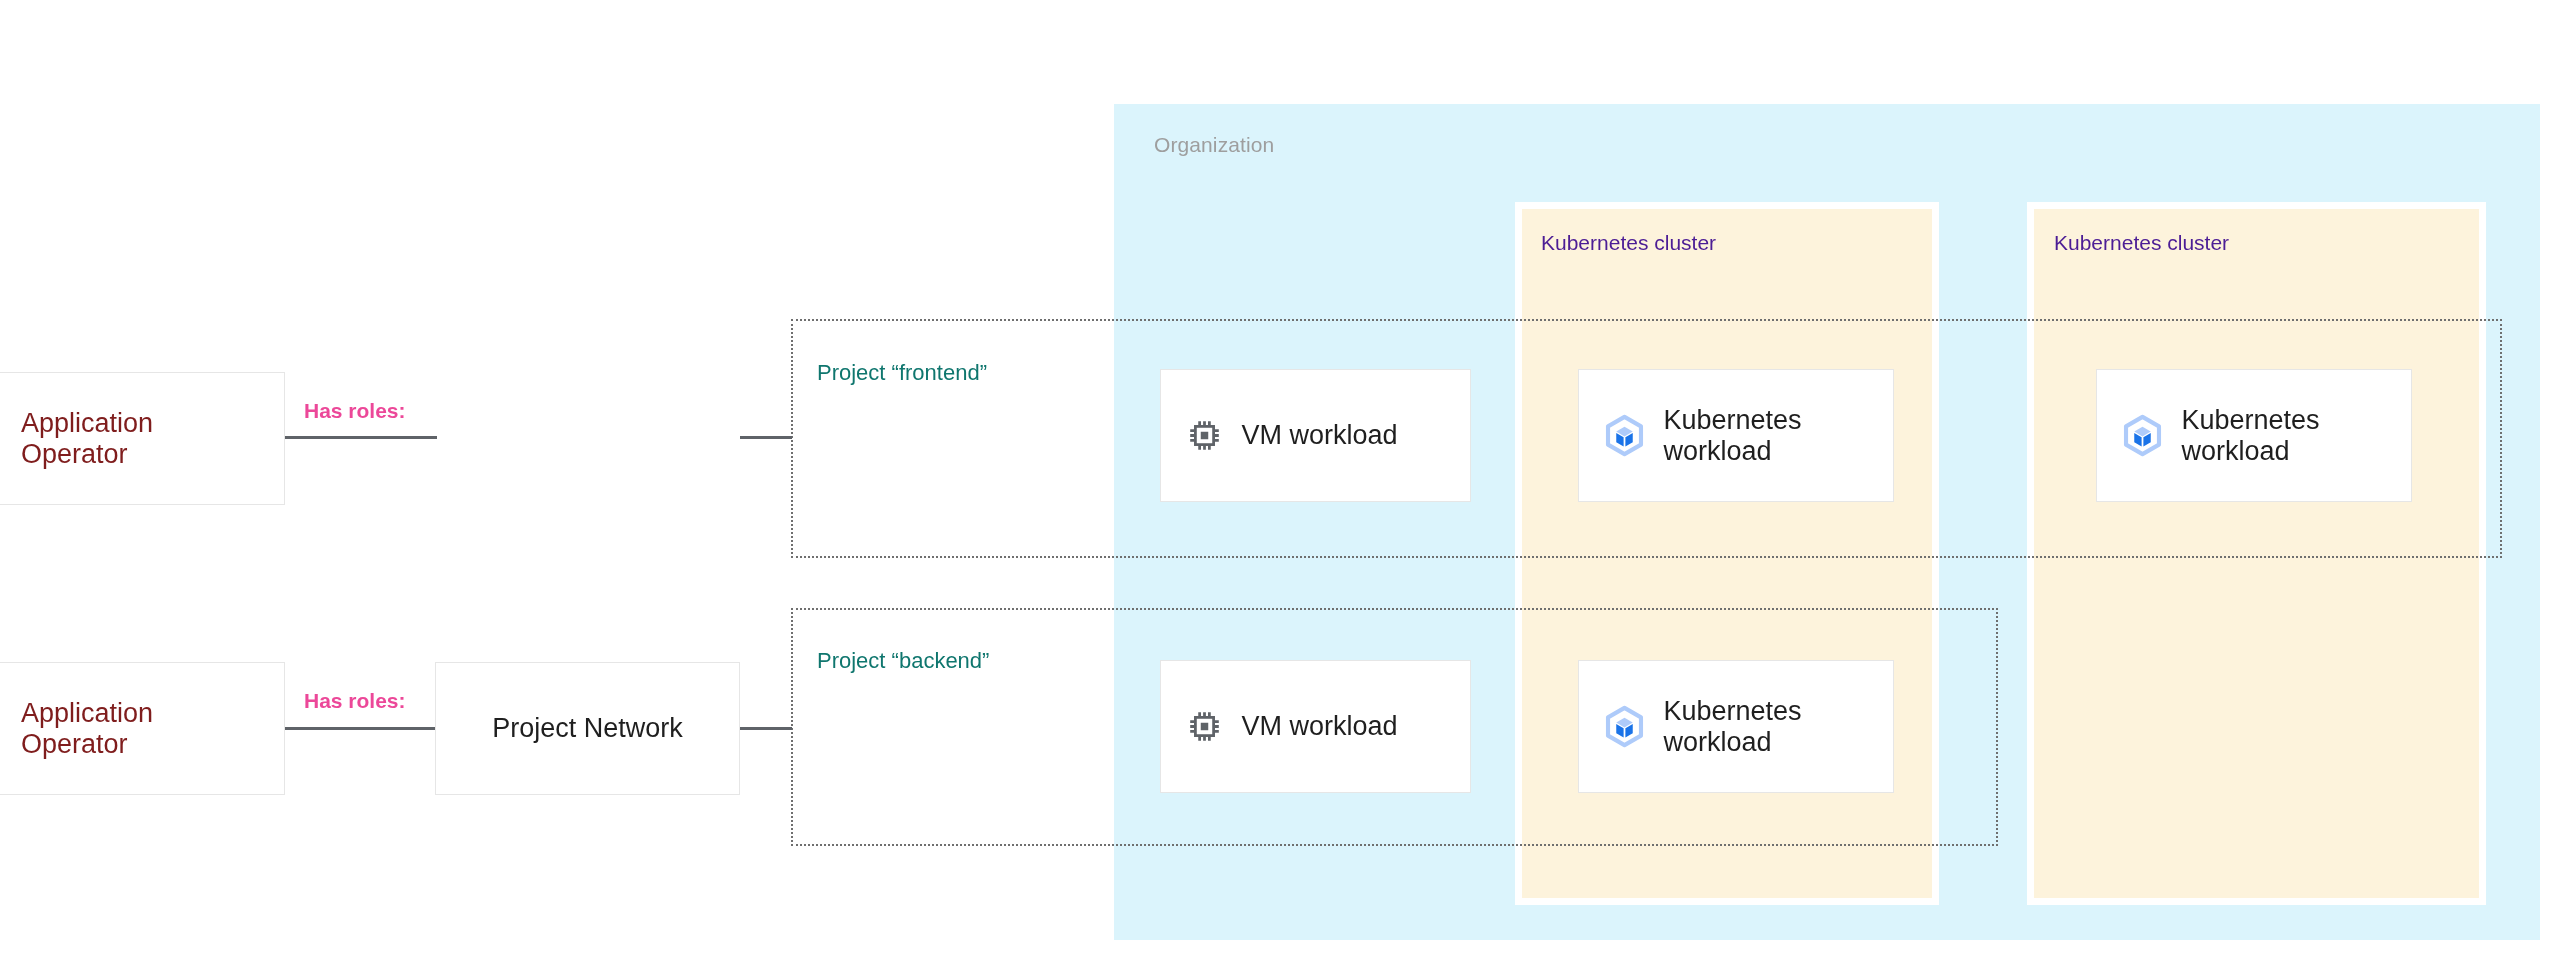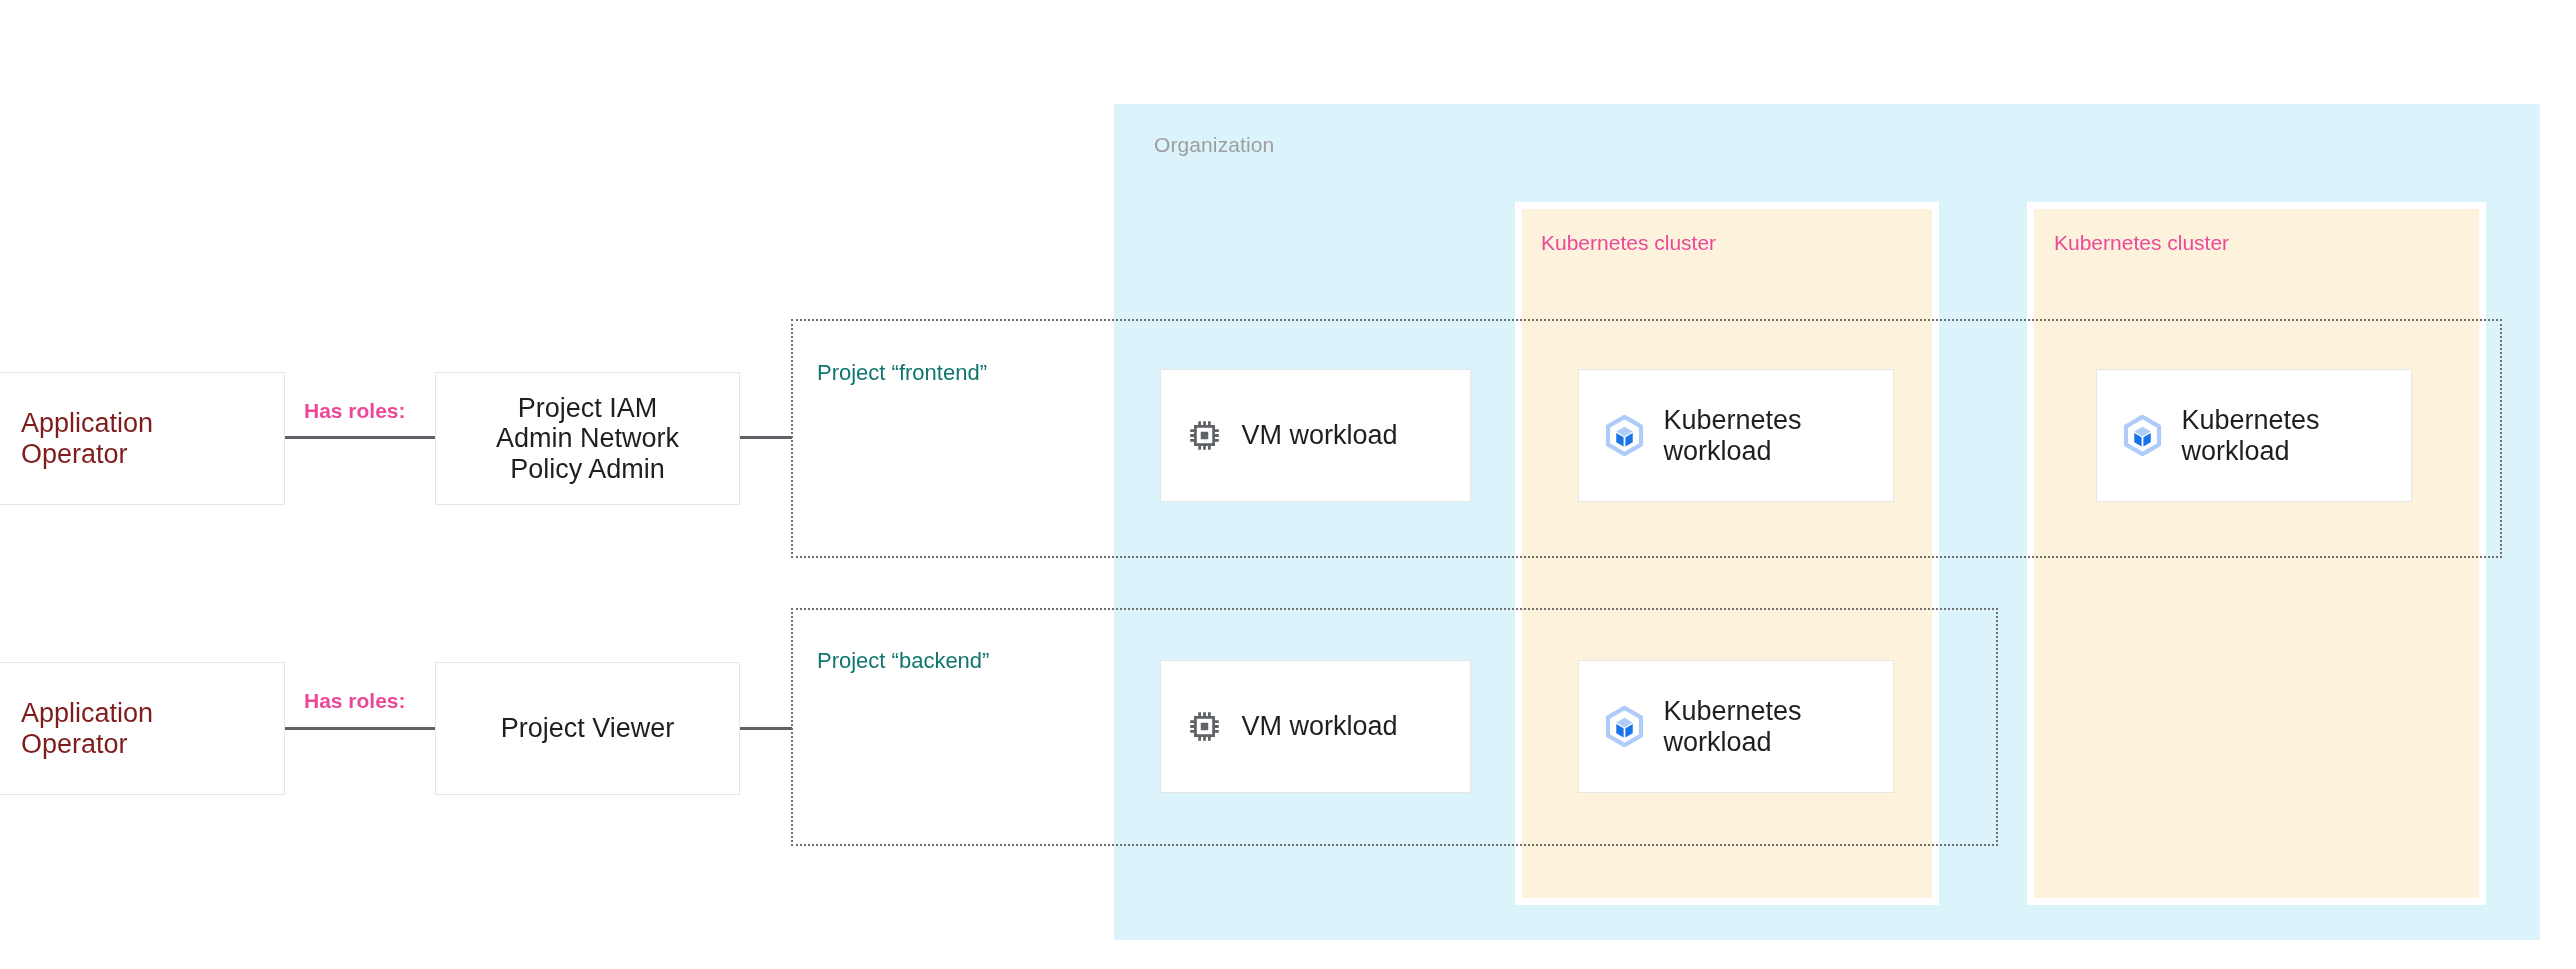--- a/index.html
+++ b/index.html
@@ -26,21 +26,21 @@
   }
   .cluster-box{
     position:absolute;
     background:#fdf3dc;
     border:7px solid #ffffff;
     box-sizing:border-box;
   }
   .cluster-label{
     position:absolute;
     font-size:21px;
-    color:#ec4899;
+    color:#4c1d95;
     font-weight:400;
     white-space:nowrap;
   }
   .project-box{
     position:absolute;
     border:2.1px dotted #6f6f6f;
     box-sizing:border-box;
     background:transparent;
   }
   .project-label{
@@ -144,27 +144,20 @@
     </svg>
     <div class="actor-text">
       <div>Application</div>
       <div>Operator</div>
     </div>
   </div>
 
   <div class="connector" style="left:285px; top:436px; width:152px;"></div>
   <div class="connector-label" style="left:304px; top:399px;">Has roles:</div>
 
-  <div class="card role-card" style="left:435px; top:372px; width:305px; height:133px;">
-    <div class="role-text">
-      <div>Project IAM</div>
-      <div>Admin Network</div>
-      <div>Policy Admin</div>
-    </div>
-  </div>
 
   <div class="connector" style="left:740px; top:436px; width:52px;"></div>
 
   <div class="card workload-card" style="left:1160px; top:369px; width:311px; height:133px;">
     <svg class="icon" width="39" height="39" viewBox="0 0 24 24">
       <g fill="none" stroke="#5f6368" stroke-width="1.7">
         <rect x="6.4" y="6.4" width="11.2" height="11.2"></rect>
         <path d="M9 3.2v3.2M12 3.2v3.2M15 3.2v3.2M9 17.6v3.2M12 17.6v3.2M15 17.6v3.2
                  M3.2 9h3.2M3.2 12h3.2M3.2 15h3.2M17.6 9h3.2M17.6 12h3.2M17.6 15h3.2"></path>
       </g>
@@ -208,21 +201,21 @@
       <div>Application</div>
       <div>Operator</div>
     </div>
   </div>
 
   <div class="connector" style="left:285px; top:727px; width:152px;"></div>
   <div class="connector-label" style="left:304px; top:689px;">Has roles:</div>
 
   <div class="card role-card" style="left:435px; top:662px; width:305px; height:133px;">
     <div class="role-text">
-      <div>Project Viewer</div>
+      <div>Project Network</div>
     </div>
   </div>
 
   <div class="connector" style="left:740px; top:727px; width:52px;"></div>
 
   <div class="card workload-card" style="left:1160px; top:660px; width:311px; height:133px;">
     <svg class="icon" width="39" height="39" viewBox="0 0 24 24">
       <g fill="none" stroke="#5f6368" stroke-width="1.7">
         <rect x="6.4" y="6.4" width="11.2" height="11.2"></rect>
         <path d="M9 3.2v3.2M12 3.2v3.2M15 3.2v3.2M9 17.6v3.2M12 17.6v3.2M15 17.6v3.2

